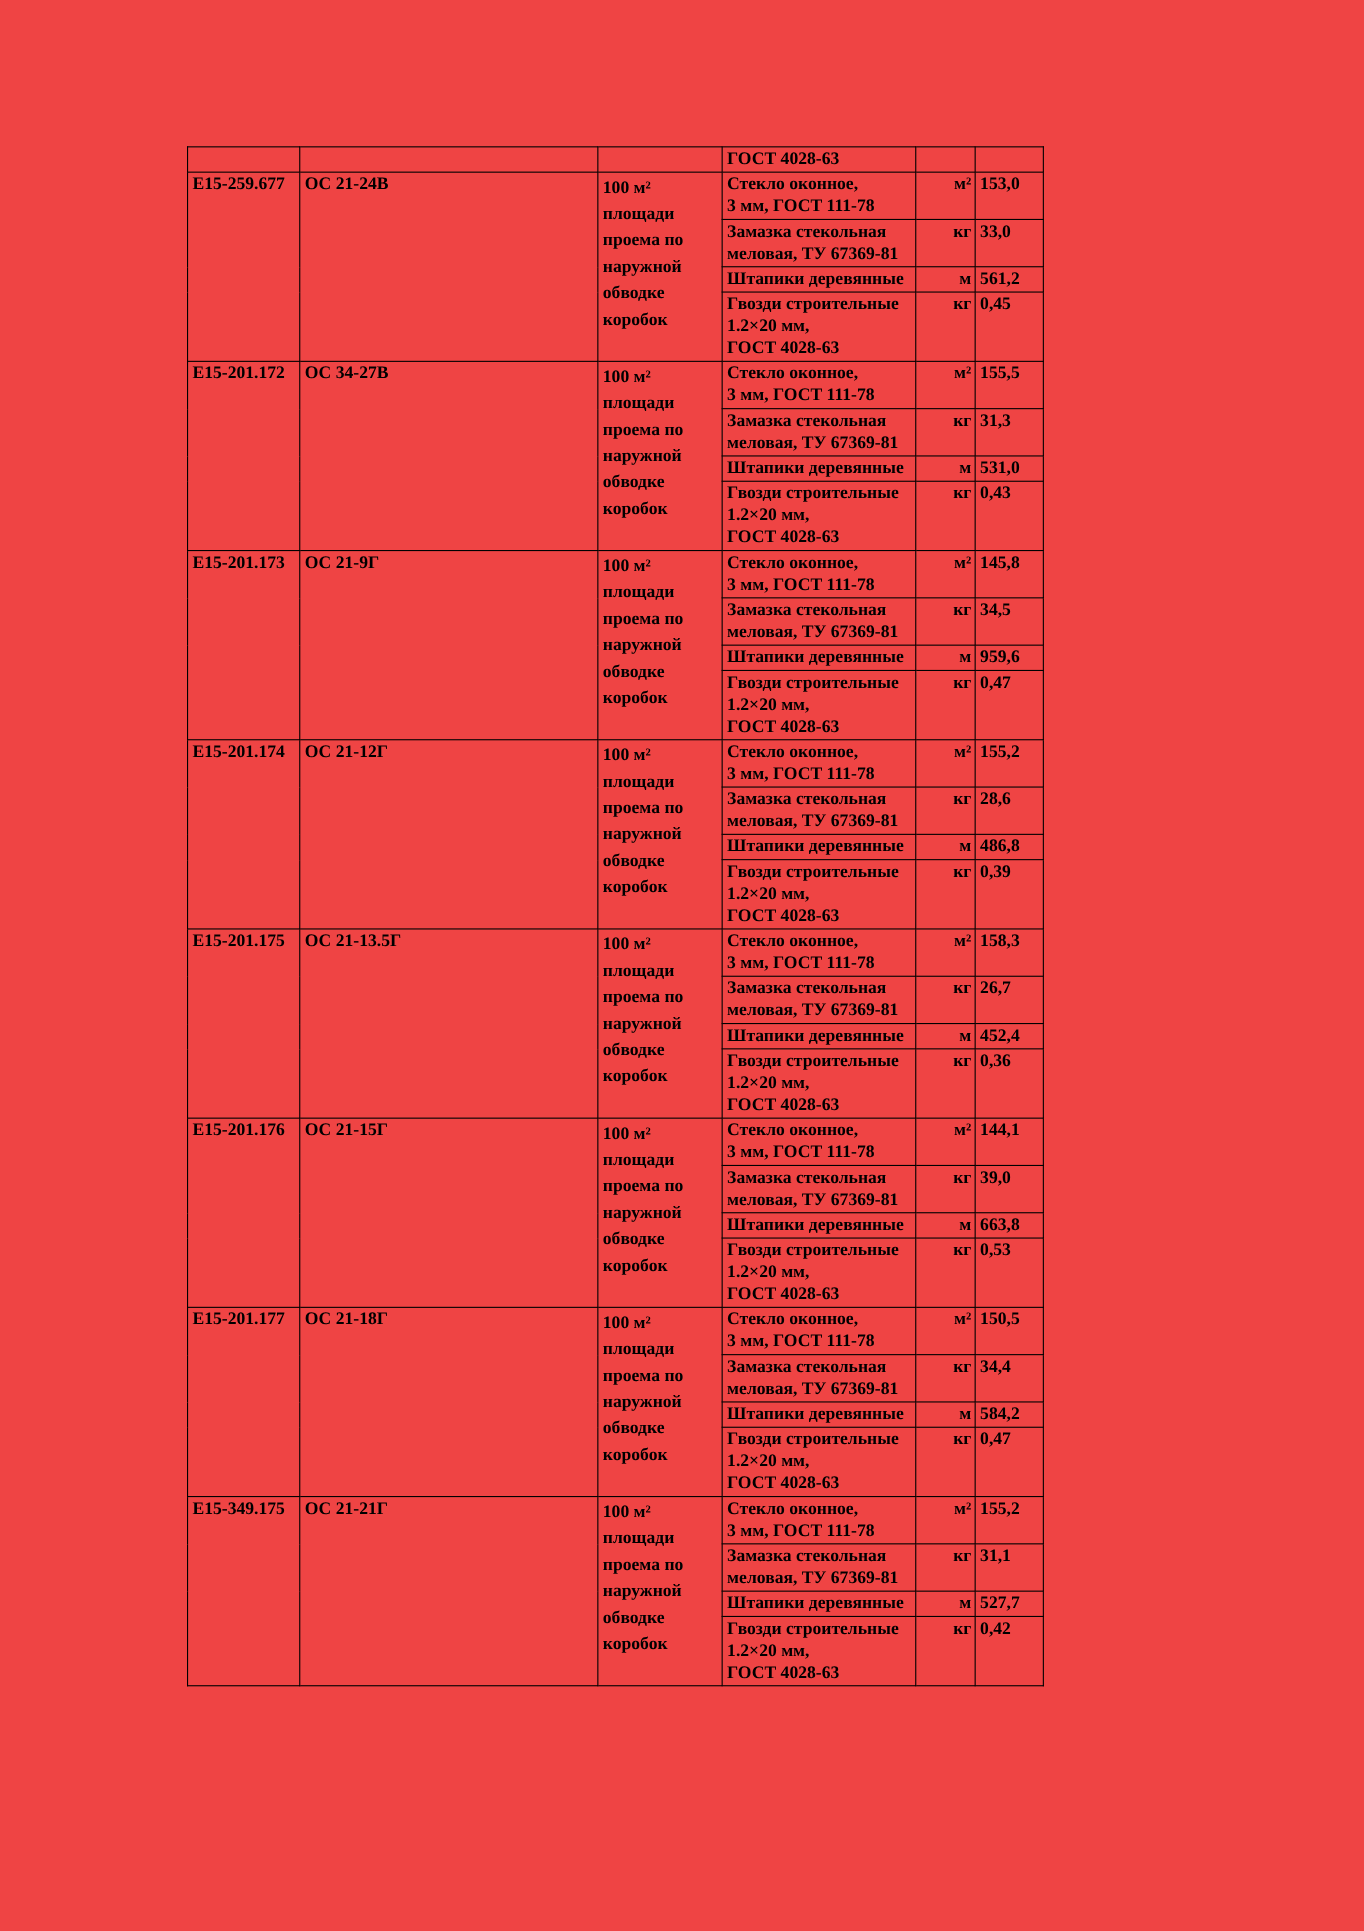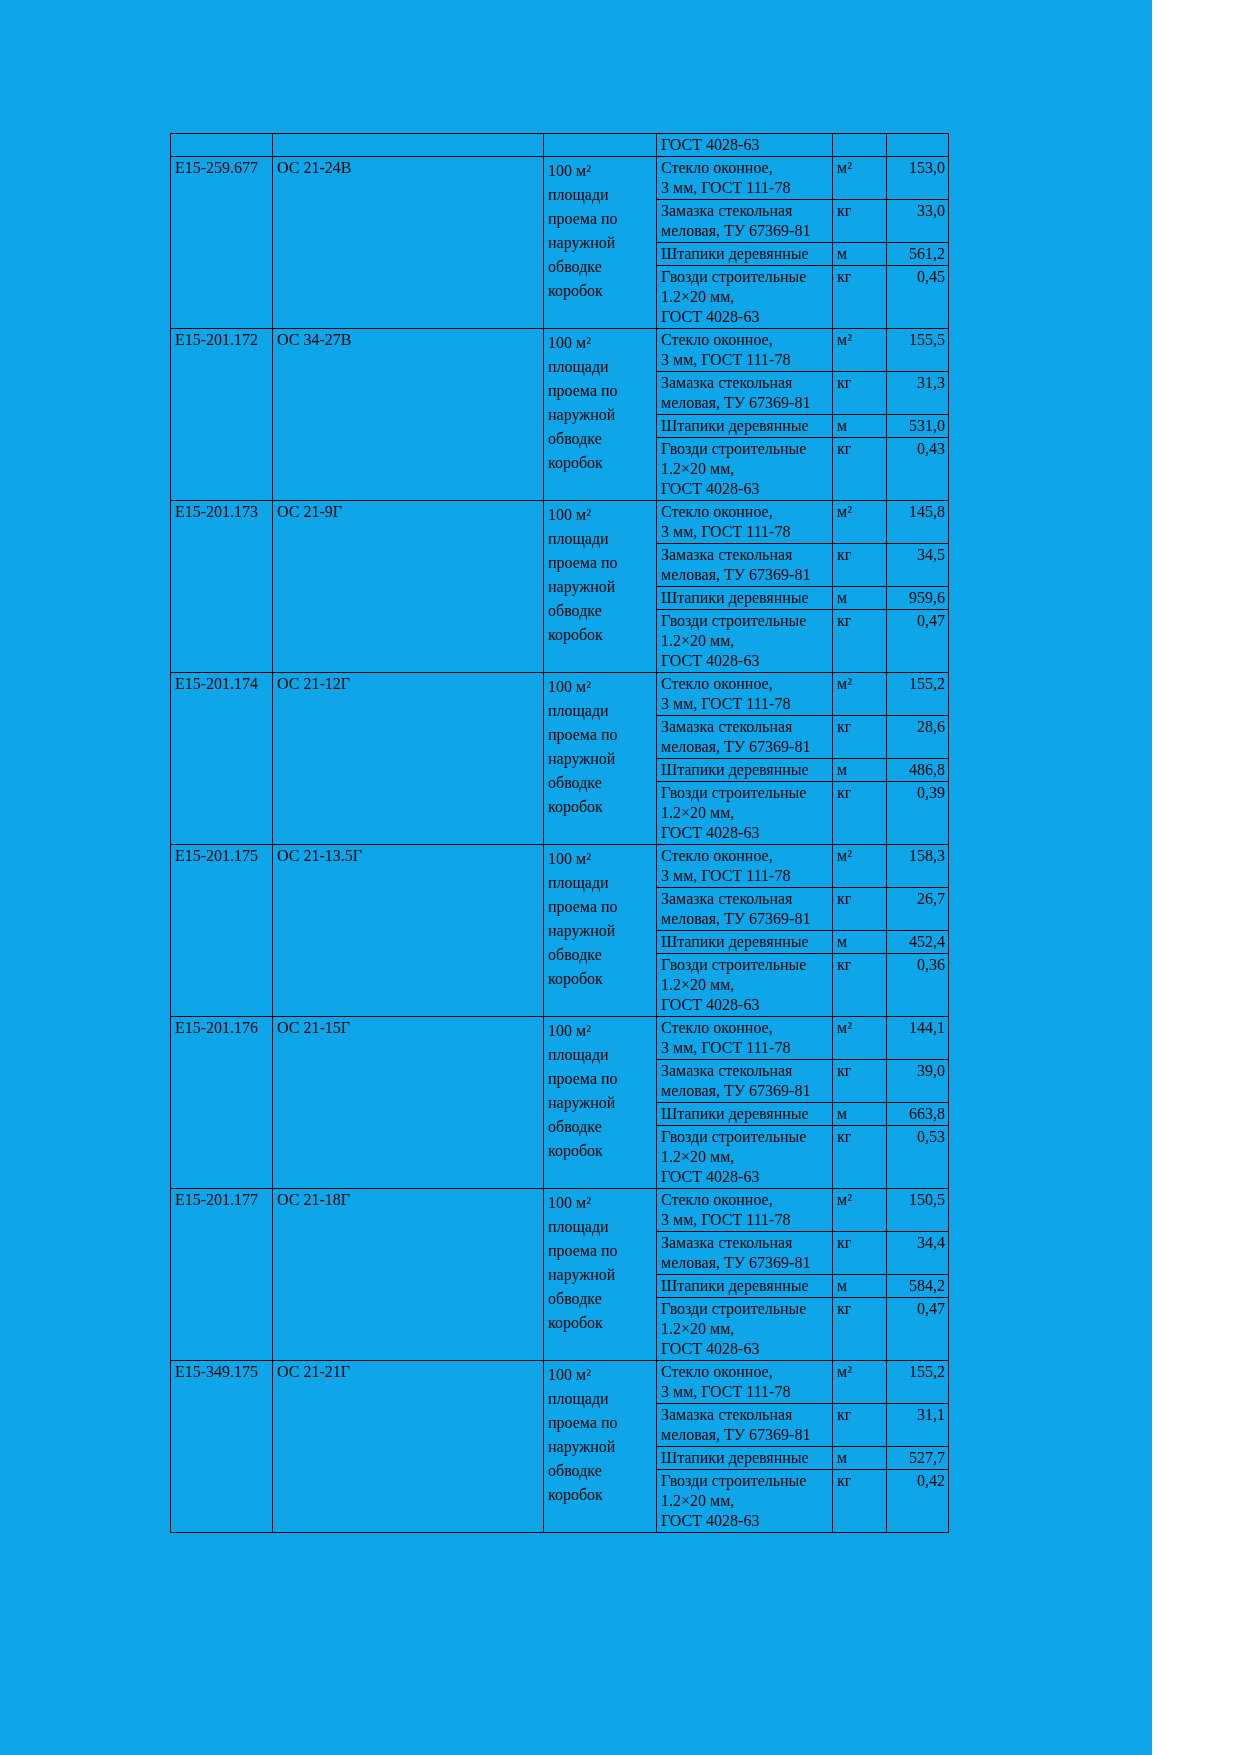--- a/index.html
+++ b/index.html
@@ -2,24 +2,25 @@
 <html><head>
 <meta charset="utf-8">
 <style>
   html, body {
     margin: 0;
     padding: 0;
     background: #ffffff;
   }
   .page {
     position: relative;
-    width: 1152px;
+    width: 1240px;
     height: 1755px;
-    background: #0ea5e9;
+    background: #ef4444;
     overflow: hidden;
+    font-weight: bold;
   }
   table.norms {
     position: absolute;
     left: 170px;
     top: 133px;
     width: 778px;
     border-collapse: collapse;
     table-layout: fixed;
   }
   .norms td {
@@ -33,22 +34,22 @@
     white-space: pre-line;
     word-wrap: break-word;
   }
   td.c-code { }
   td.c-name { }
   td.c-measure {
     line-height: 24px;
     padding-top: 2px;
   }
   td.c-mat { }
-  td.c-unit { text-align: left; }
-  td.c-qty  { text-align: right; }
+  td.c-unit { text-align: right; }
+  td.c-qty  { text-align: left; }
 </style>
 </head>
 <body>
 
 <div class="page">
   <table class="norms">
     <colgroup>
       <col style="width:102px">
       <col style="width:271px">
       <col style="width:113px">

